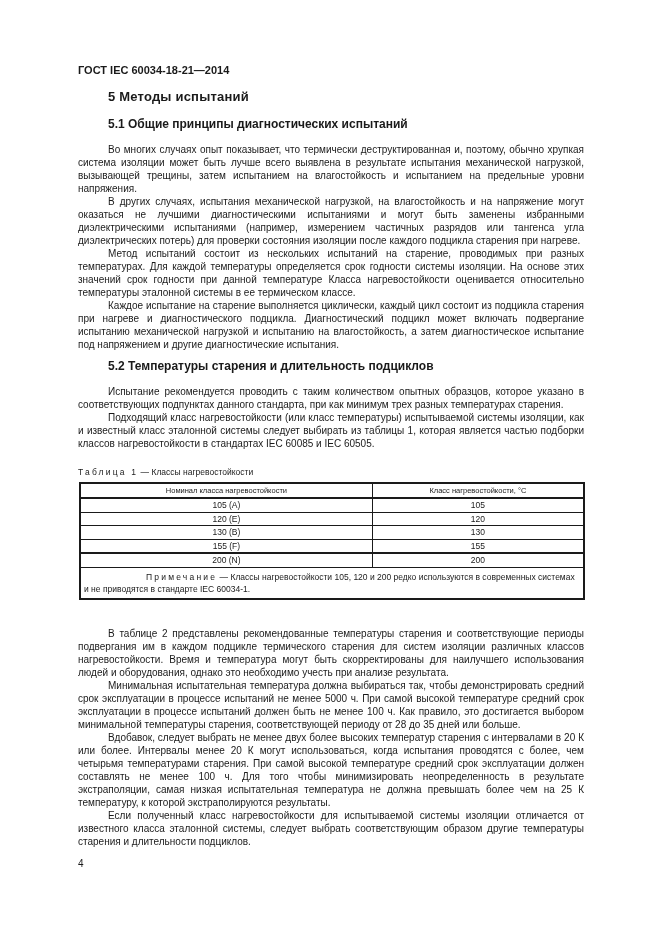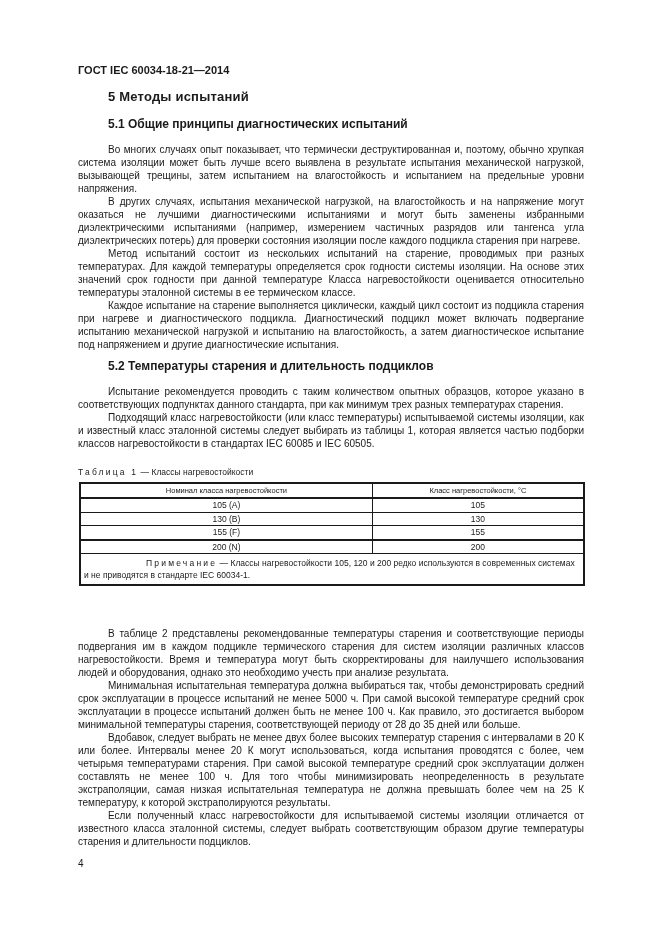--- a/index.html
+++ b/index.html
@@ -56,20 +56,24 @@
     <tbody>
         <tr>
       <th style="width:58%;">Номинал класса нагревостойкости</th>
       <th>Класс нагревостойкости, °С</th>
     </tr>
     <tr class="thick">
       <td>105 (A)</td>
       <td>105</td>
     </tr>
     <tr>
+      <td>120 (E)</td>
+      <td>120</td>
+    </tr>
+    <tr>
       <td>130 (B)</td>
       <td>130</td>
     </tr>
     <tr>
       <td>155 (F)</td>
       <td>155</td>
     </tr>
     <tr class="thick">
       <td>200 (N)</td>
       <td>200</td>

